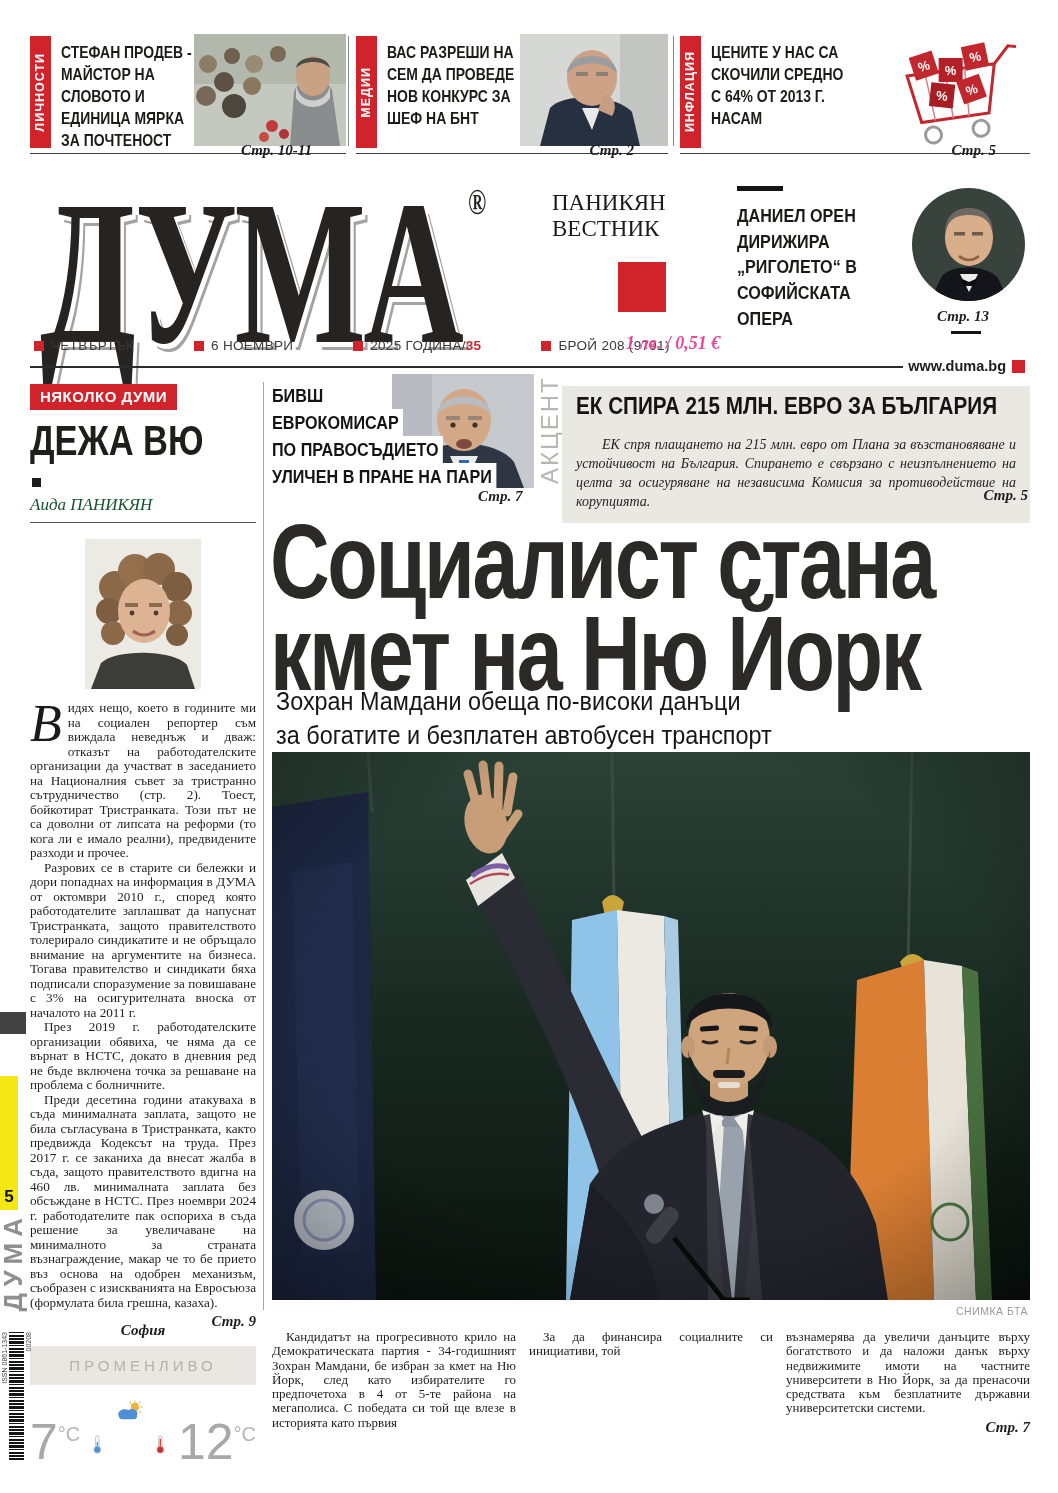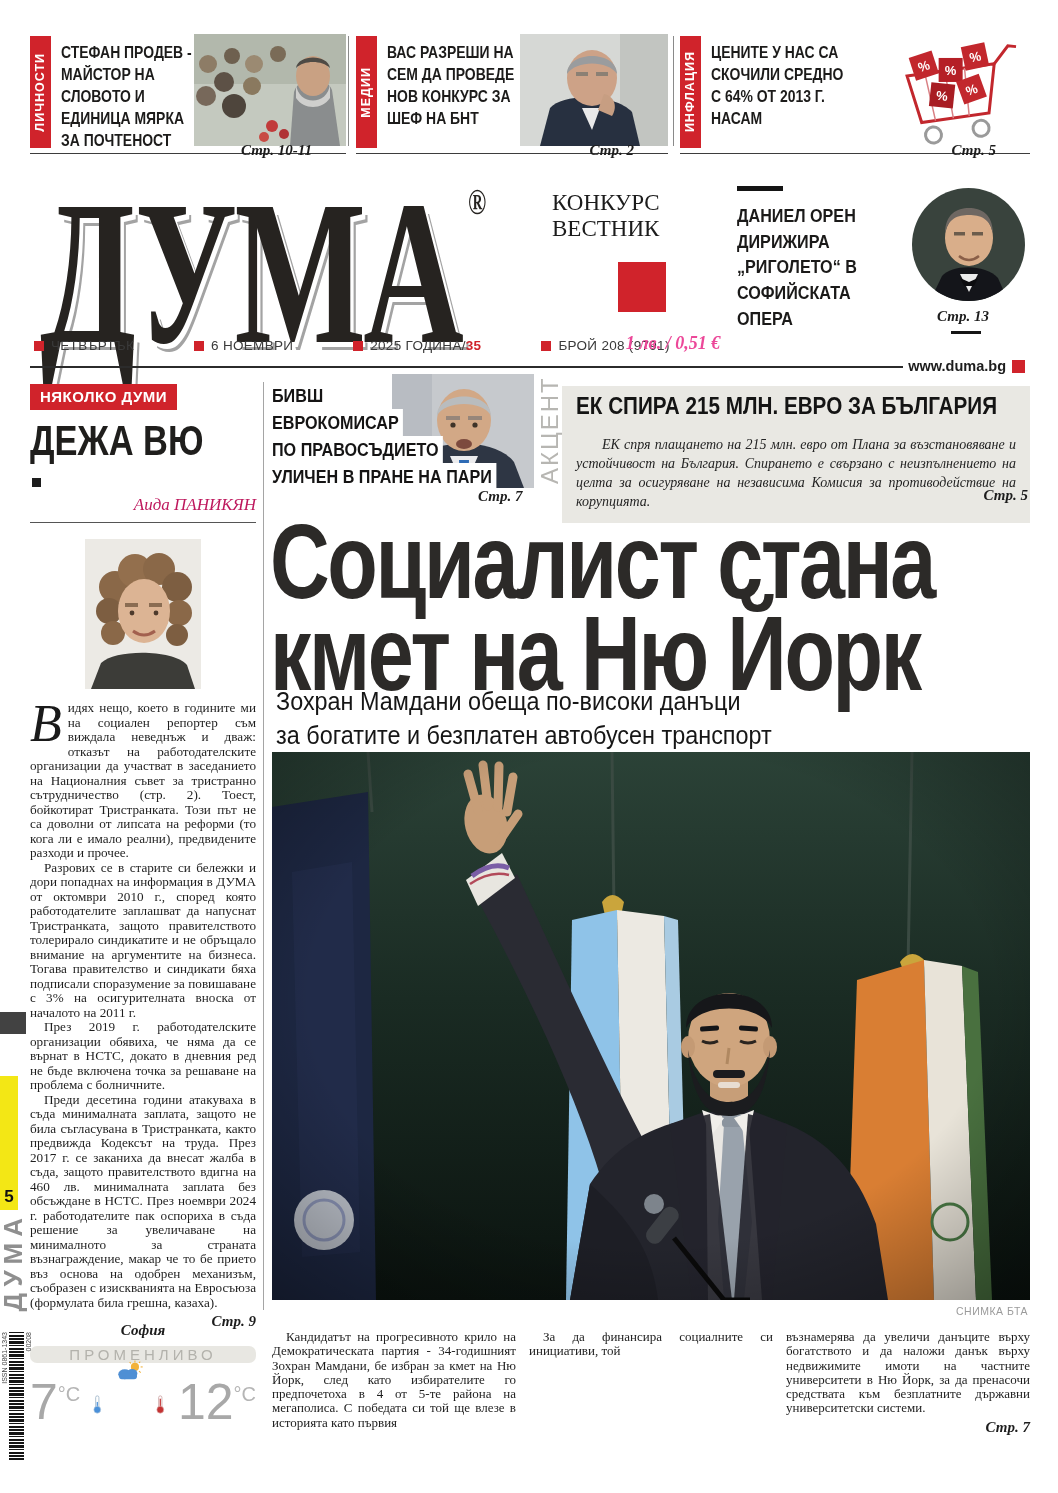--- a/index.html
+++ b/index.html
@@ -47,36 +47,36 @@
         font:700 14.5px "Liberation Sans",sans-serif;color:#1d1d1d;}
   .site .sq{width:13px;height:13px;background:#d0232b;}
 
   
   .lcol{position:absolute;left:30px;top:384px;width:226px;}
   .badge{display:inline-block;background:#d0232b;color:#fff;font:700 15px "Liberation Sans",sans-serif;
          padding:4px 10px 5px;letter-spacing:.5px;}
   .op-title{margin-top:10px;font:700 42px/1 "Liberation Sans",sans-serif;color:#1f1e1c;
             transform:scaleX(.82);transform-origin:left top;}
   .op-bullet{width:9px;height:9px;background:#1d1d1d;margin:16px 0 8px 2px;}
-  .op-author{font:italic 400 17px "Liberation Serif",serif;color:#be185d;text-align:right;}
+  .op-author{font:italic 400 17px "Liberation Serif",serif;color:#14532d;}
   .op-rule{border-top:1.5px solid #555;margin-top:7px;}
   .op-photo{display:block;margin:16px auto 12px;}
   .op-text{font:400 13.2px/14.5px "Liberation Serif",serif;text-align:justify;color:#1e1e1e;}
   .op-text p{margin:0;text-indent:14px;}
   .op-text p.first{text-indent:0;}
   .dropcap{float:left;font:italic 400 52px/42px "Liberation Serif",serif;color:#1a1a1a;padding:2px 6px 0 0;}
   .op-page{text-align:right;margin-top:3px;}
   .vdiv{position:absolute;left:263px;top:382px;height:928px;border-left:1px solid #a5a5a5;}
 
   
   .weather{position:absolute;left:30px;top:1322px;width:226px;text-align:center;}
   .w-city{font:italic 700 15px "Liberation Serif",serif;color:#1b1b1b;}
-  .w-bar{margin-top:7px;background:#e8e7e2;padding:0 0;font:400 15px "Liberation Sans",sans-serif;
-         letter-spacing:4px;color:#b3b2ac;border-radius:7px;}
-  .w-row{margin-top:12px;display:flex;justify-content:center;align-items:flex-end;gap:12px;}
+  .w-bar{margin-top:7px;background:#e8e7e2;padding:11px 0;font:400 15px "Liberation Sans",sans-serif;
+         letter-spacing:4px;color:#b3b2ac;}
+  .w-row{margin-top:30px;display:flex;justify-content:center;align-items:flex-end;gap:12px;}
   .temp{font:400 50px/1 "Liberation Sans",sans-serif;color:#a8a8a8;}
   .temp sup{font-size:20px;color:#b5b5b5;}
   .w-cloud{transform:translateY(-30px);}
 
   
   .reynders{position:absolute;left:272px;top:374px;width:262px;height:132px;}
   .reyn-photo{position:absolute;right:0;top:0;}
   .reyn-lines{position:relative;z-index:2;padding-top:8px;}
   .reyn-lines .rl{height:27px;}
   .reyn-lines .rl span{display:inline-block;background:#fff;padding:1px 5px 1px 0;
@@ -203,21 +203,21 @@
           </g>
         </g>
       </svg>
     </div>
     <div class="t-rule"></div>
     <div class="t-page pageref">Стр. 5</div>
   </div>
 
   <div class="duma"><span>ДУМА</span><span class="reg">®</span></div>
   <div class="tagline">
-    <div>КОНКУРС</div>
+    <div>ПАНИКЯН</div>
     <div>ВЕСТНИК</div>
   </div>
   <div class="m-red"></div>
 
   <div class="opera">
     <div class="opera-dash"></div>
     <div class="opera-head">ДАНИЕЛ ОРЕН ДИРИЖИРА „РИГОЛЕТО“ В СОФИЙСКАТА ОПЕРА</div>
     <div class="opera-photo">
       <svg width="113" height="113" viewBox="0 0 113 113">
         <rect width="113" height="113" fill="#39433d"></rect>

